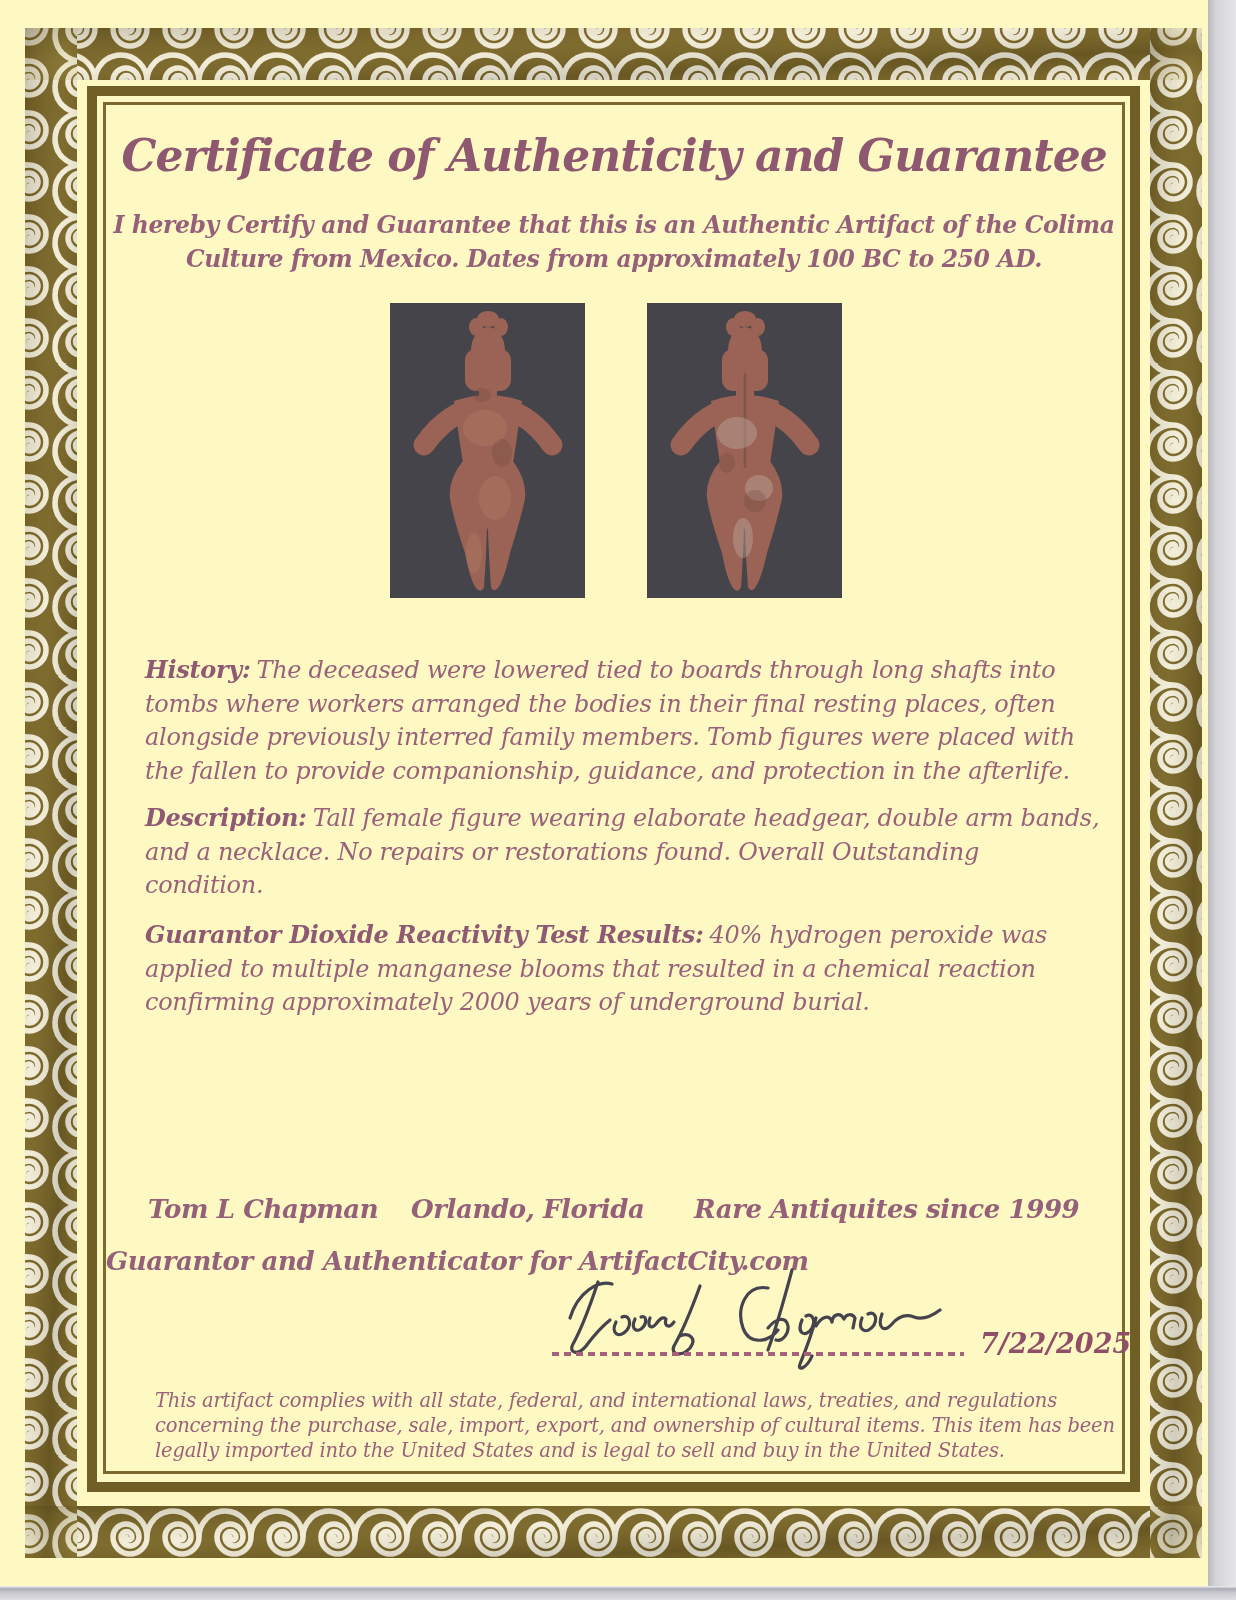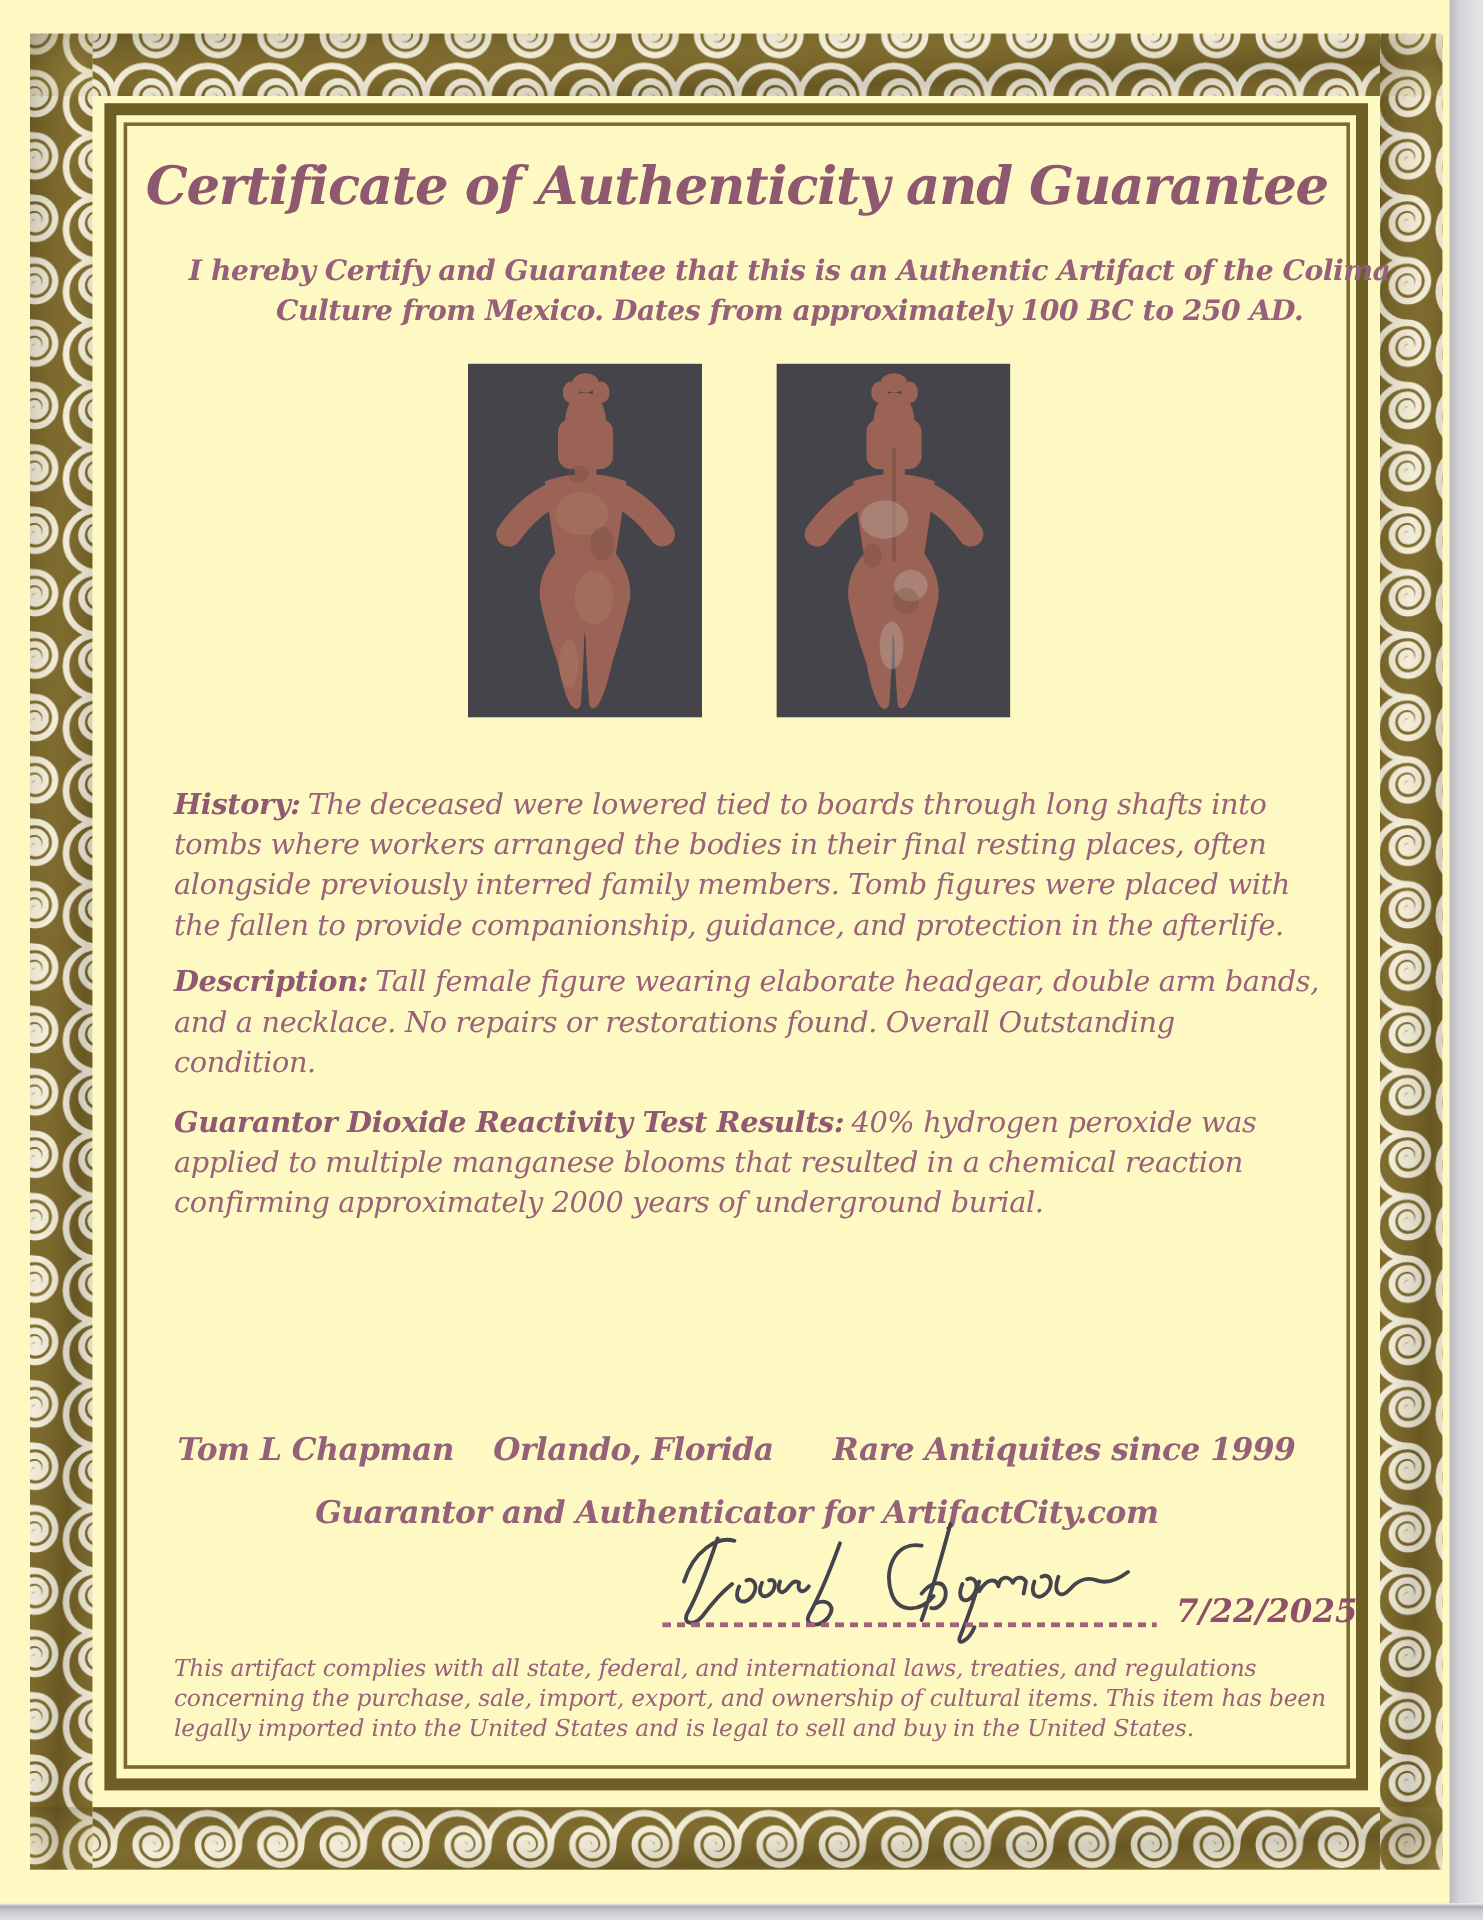--- a/index.html
+++ b/index.html
@@ -29,21 +29,21 @@
     border:3px solid #7c6a2e;
   }
   .title{
     position:absolute;left:106px;top:130px;width:1016px;
     text-align:center;font-size:44px;font-weight:bold;
     letter-spacing:-1px;color:#8d5870;
   }
   .intro{
     position:absolute;left:106px;top:208px;width:1016px;
     text-align:center;font-size:23.5px;font-weight:bold;
-    line-height:34px;letter-spacing:-0.4px;color:#96607a;padding-left:44px;
+    line-height:34px;letter-spacing:-0.4px;color:#96607a;
   }
   .photos{
     position:absolute;left:0;top:303px;width:1236px;height:295px;
   }
   .photo{position:absolute;top:0;width:195px;height:295px;}
   .photo.front{left:390px;}
   .photo.back{left:647px;}
   .sect{
     position:absolute;left:145px;width:958px;margin:0;
     font-size:24px;line-height:33.5px;letter-spacing:-0.3px;
@@ -58,34 +58,34 @@
   .issuer-row{
     position:absolute;left:0;top:1194px;width:1236px;height:36px;
     font-size:26px;font-weight:bold;color:#95607a;letter-spacing:-0.4px;
   }
   .issuer-row span{position:absolute;top:0;white-space:nowrap;}
   .issuer-name{left:148px;}
   .issuer-location{left:411px;}
   .issuer-tagline{left:694px;}
   .guarantor-line{
     position:absolute;left:106px;top:1246px;width:1016px;
-    text-align:center;font-size:26px;font-weight:bold;
+    text-align:left;font-size:26px;font-weight:bold;
     letter-spacing:-0.4px;color:#95607a;
   }
   .signature-svg{position:absolute;left:540px;top:1256px;}
   .sig-dashes{
     position:absolute;left:552px;top:1352px;width:412px;height:3.5px;
     background:repeating-linear-gradient(90deg,#a5607b 0px,#a5607b 7px,transparent 7px,transparent 12px);
   }
   .sig-date{
     position:absolute;left:980px;top:1328px;
     font-size:27px;font-weight:bold;color:#8f4f68;white-space:nowrap;
   }
   .legal{
-    position:absolute;left:143px;top:1376px;width:978px;margin:2px;
+    position:absolute;left:143px;top:1376px;width:978px;margin:12px;
     font-size:19.5px;line-height:25px;letter-spacing:-0.2px;color:#9a617b;
   }
 </style>
 </head>
 <body>
 
 <div class="page">
 
   <div class="scan-edge-right"></div>
   <div class="scan-edge-bottom"></div>

